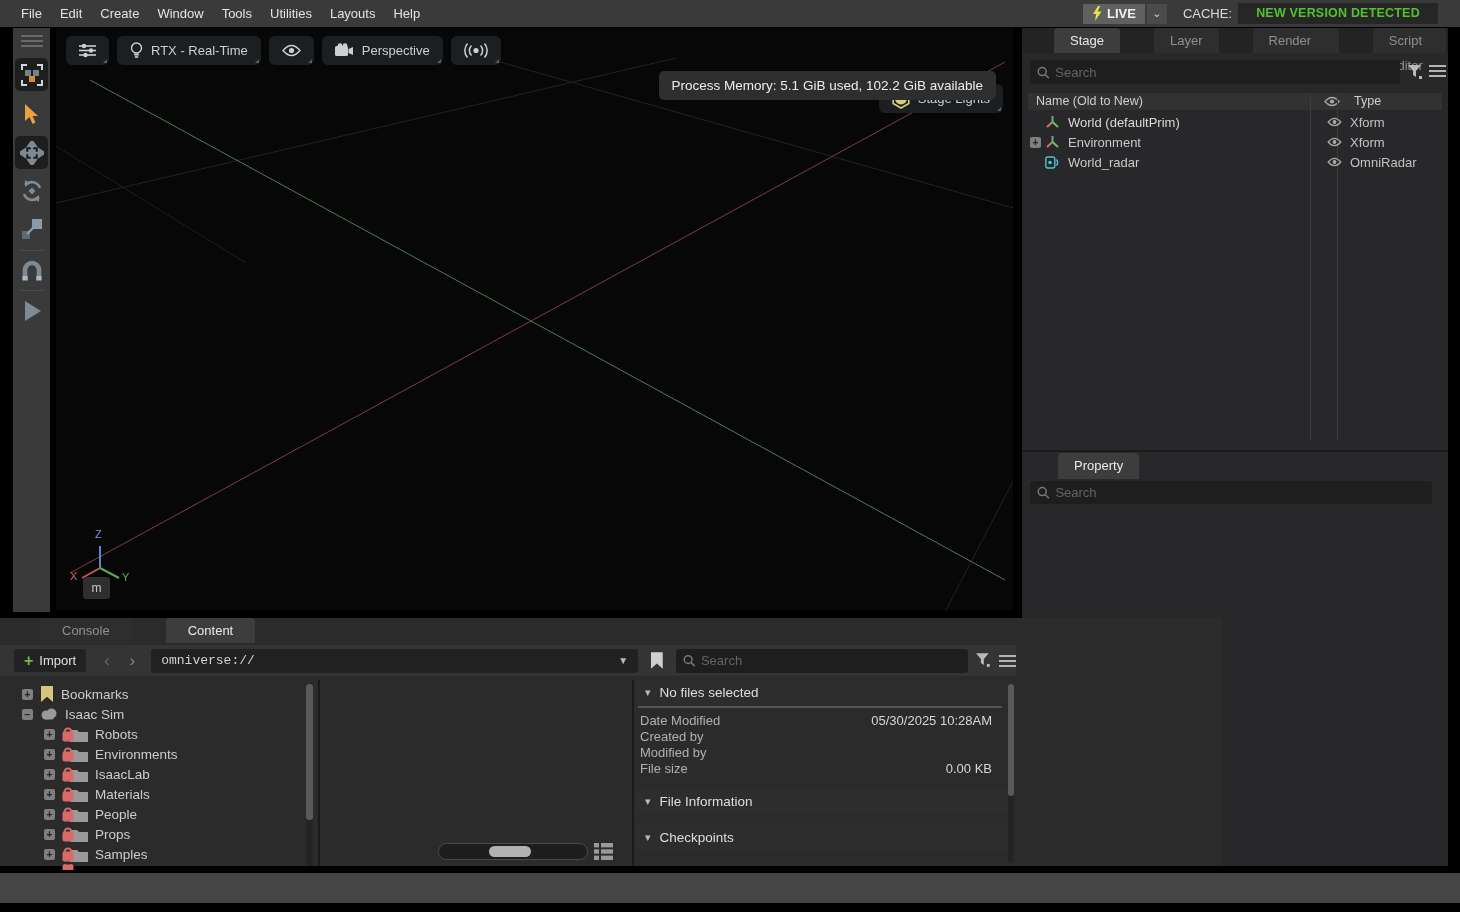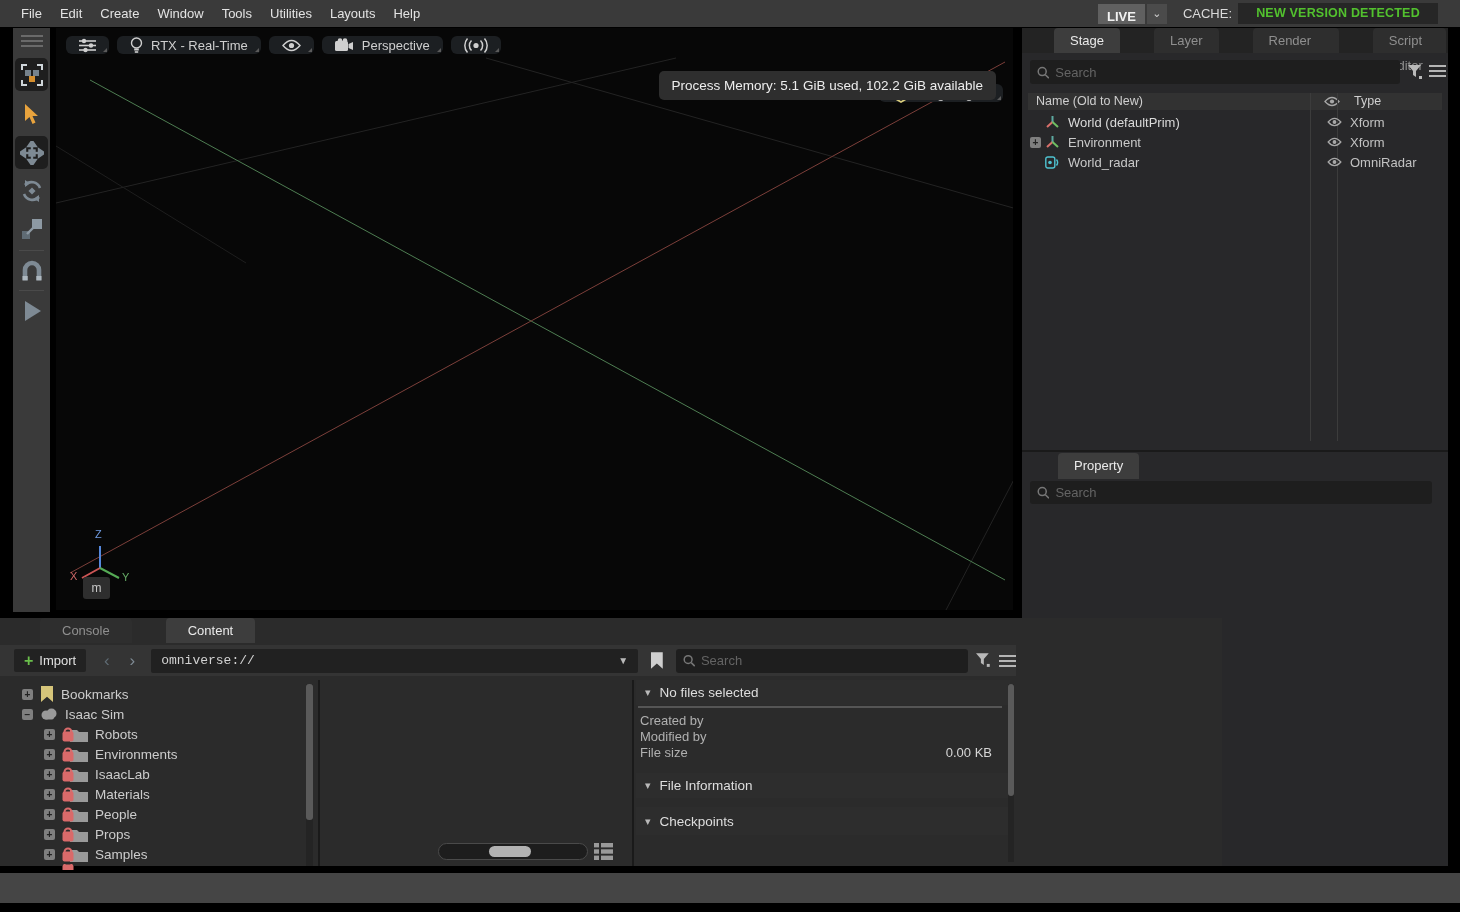--- a/index.html
+++ b/index.html
@@ -4,38 +4,38 @@
 <style>
   * { box-sizing: border-box; margin:0; padding:0; }
   body { margin:0; background:#000; font-family:"Liberation Sans", sans-serif; }
   #app { position:relative; width:1460px; height:912px; background:#000; overflow:hidden; }
 
   
   .menubar { position:absolute; left:0; top:0; width:1460px; height:27px; background:#3a3a3a; display:flex; align-items:center; }
   .menu-items { display:flex; padding-left:12px; }
   .menu-item { color:#e3e3e3; font-size:13px; padding:0 9px; line-height:27px; }
   .menubar-right { position:absolute; right:22px; top:0; height:27px; display:flex; align-items:center; }
-  .live-btn { background:#606060; height:20px; display:flex; align-items:center; gap:5px; padding:0 9px; color:#f2f2f2; font-size:13px; font-weight:bold;flex-direction:column; }
+  .live-btn { background:#606060; height:20px; display:flex; align-items:center; gap:5px; padding:0 9px; color:#f2f2f2; font-size:13px; font-weight:bold; }
   .live-chevron { background:#4b4b4b; width:20px; height:20px; margin-left:2px; color:#cfcfcf; font-size:11px; display:flex; align-items:center; justify-content:center; }
   .cache-label { color:#dadada; font-size:13px; margin:0 6px 0 16px; }
   .version-box { background:#262626; color:#52c12e; width:200px; height:21px; text-align:center; font-size:12.5px; font-weight:bold; line-height:21px; letter-spacing:.2px; }
 
   
   .left-toolbar { position:absolute; left:13px; top:28px; width:37px; height:584px; background:#3a3a3a; }
   .lt-handle { margin:7px auto 0; width:22px; }
   .lt-handle div { height:2px; background:#6a6a6a; margin-bottom:3px; }
   .lt-btn { position:absolute; left:2px; width:33px; height:33px; display:flex; align-items:center; justify-content:center; color:#7e8a94; }
   .lt-btn.active { background:#1e1e1e; border-radius:5px; }
   .lt-sep { position:absolute; left:6px; width:25px; height:1px; background:#4a4a4a; }
 
   
   .viewport { position:absolute; left:56px; top:28px; width:957px; height:582px; background:#070707; overflow:hidden; }
   .vp-lines { position:absolute; left:0; top:0; }
   .vp-toolbar { position:absolute; left:10px; top:8px; display:flex; gap:8px; }
-  .vp-btn { position:relative; background:rgba(30,33,36,.94); border-radius:6px; height:18px; display:flex; align-items:center; gap:8px; padding:0 13px; color:#cfcfcf; font-size:13px; white-space:nowrap;justify-content:flex-end; }
+  .vp-btn { position:relative; background:rgba(30,33,36,.94); border-radius:6px; height:29px; display:flex; align-items:center; gap:8px; padding:0 13px; color:#cfcfcf; font-size:13px; white-space:nowrap;justify-content:flex-end; }
   .vp-btn .notch { position:absolute; right:2px; bottom:2px; width:0; height:0; border-left:4px solid transparent; border-bottom:4px solid #5a5a5a; }
   .stage-lights { position:absolute; right:10px; top:8px;margin-top:48px; }
   .vp-tooltip { position:absolute; top:43px; right:17px; background:#2e2e2e; border-radius:5px; height:29px; line-height:29px; padding:0 13px; color:#ededed; font-size:13.5px; }
   .axis-gizmo { position:absolute; left:8px; bottom:4px; width:80px; height:78px; }
   .axis-label { position:absolute; font-size:11px; }
   .m-badge { position:absolute; left:19px; bottom:7px; width:27px; height:22px; background:#2e2e2e; border-radius:3px; color:#c8c8c8; font-size:12px; text-align:center; line-height:22px; }
 
   
   .right-panel { position:absolute; left:1022px; top:28px; width:426px; height:838px; background:#28282a; }
   .tabstrip { position:absolute; left:0; top:0; height:25px; width:100%; display:flex; background:#232323; }
@@ -518,20 +518,24 @@
         </svg>
       </div>
 
       <div class="details">
         <div class="sec-header">
           <span class="sec-caret">▾</span>
           <span>No files selected</span>
         </div>
         <div style="height:2px; background:#555; margin:1px 8px 4px 2px;"></div>
         <div class="fieldrow">
+          <span class="fl">Date Modified</span>
+          <span class="fv">05/30/2025 10:28AM</span>
+        </div>
+        <div class="fieldrow">
           <span class="fl">Created by</span>
           <span class="fv"></span>
         </div>
         <div class="fieldrow">
           <span class="fl">Modified by</span>
           <span class="fv"></span>
         </div>
         <div class="fieldrow">
           <span class="fl">File size</span>
           <span class="fv">0.00 KB</span>

